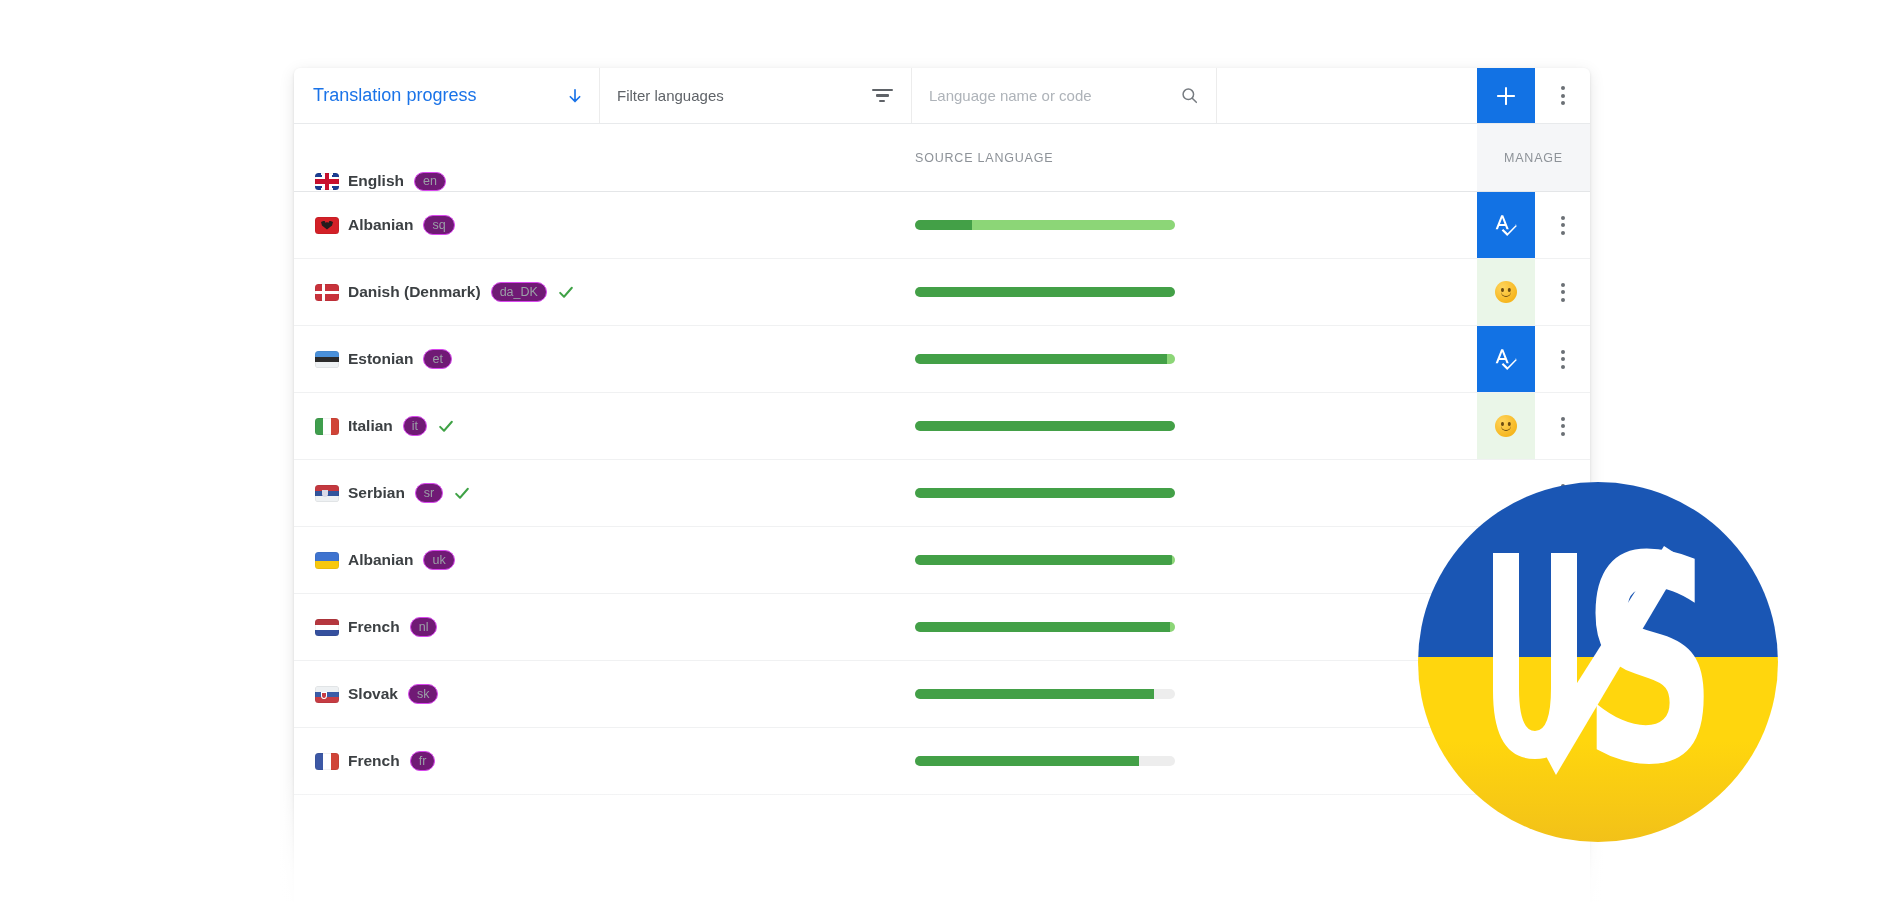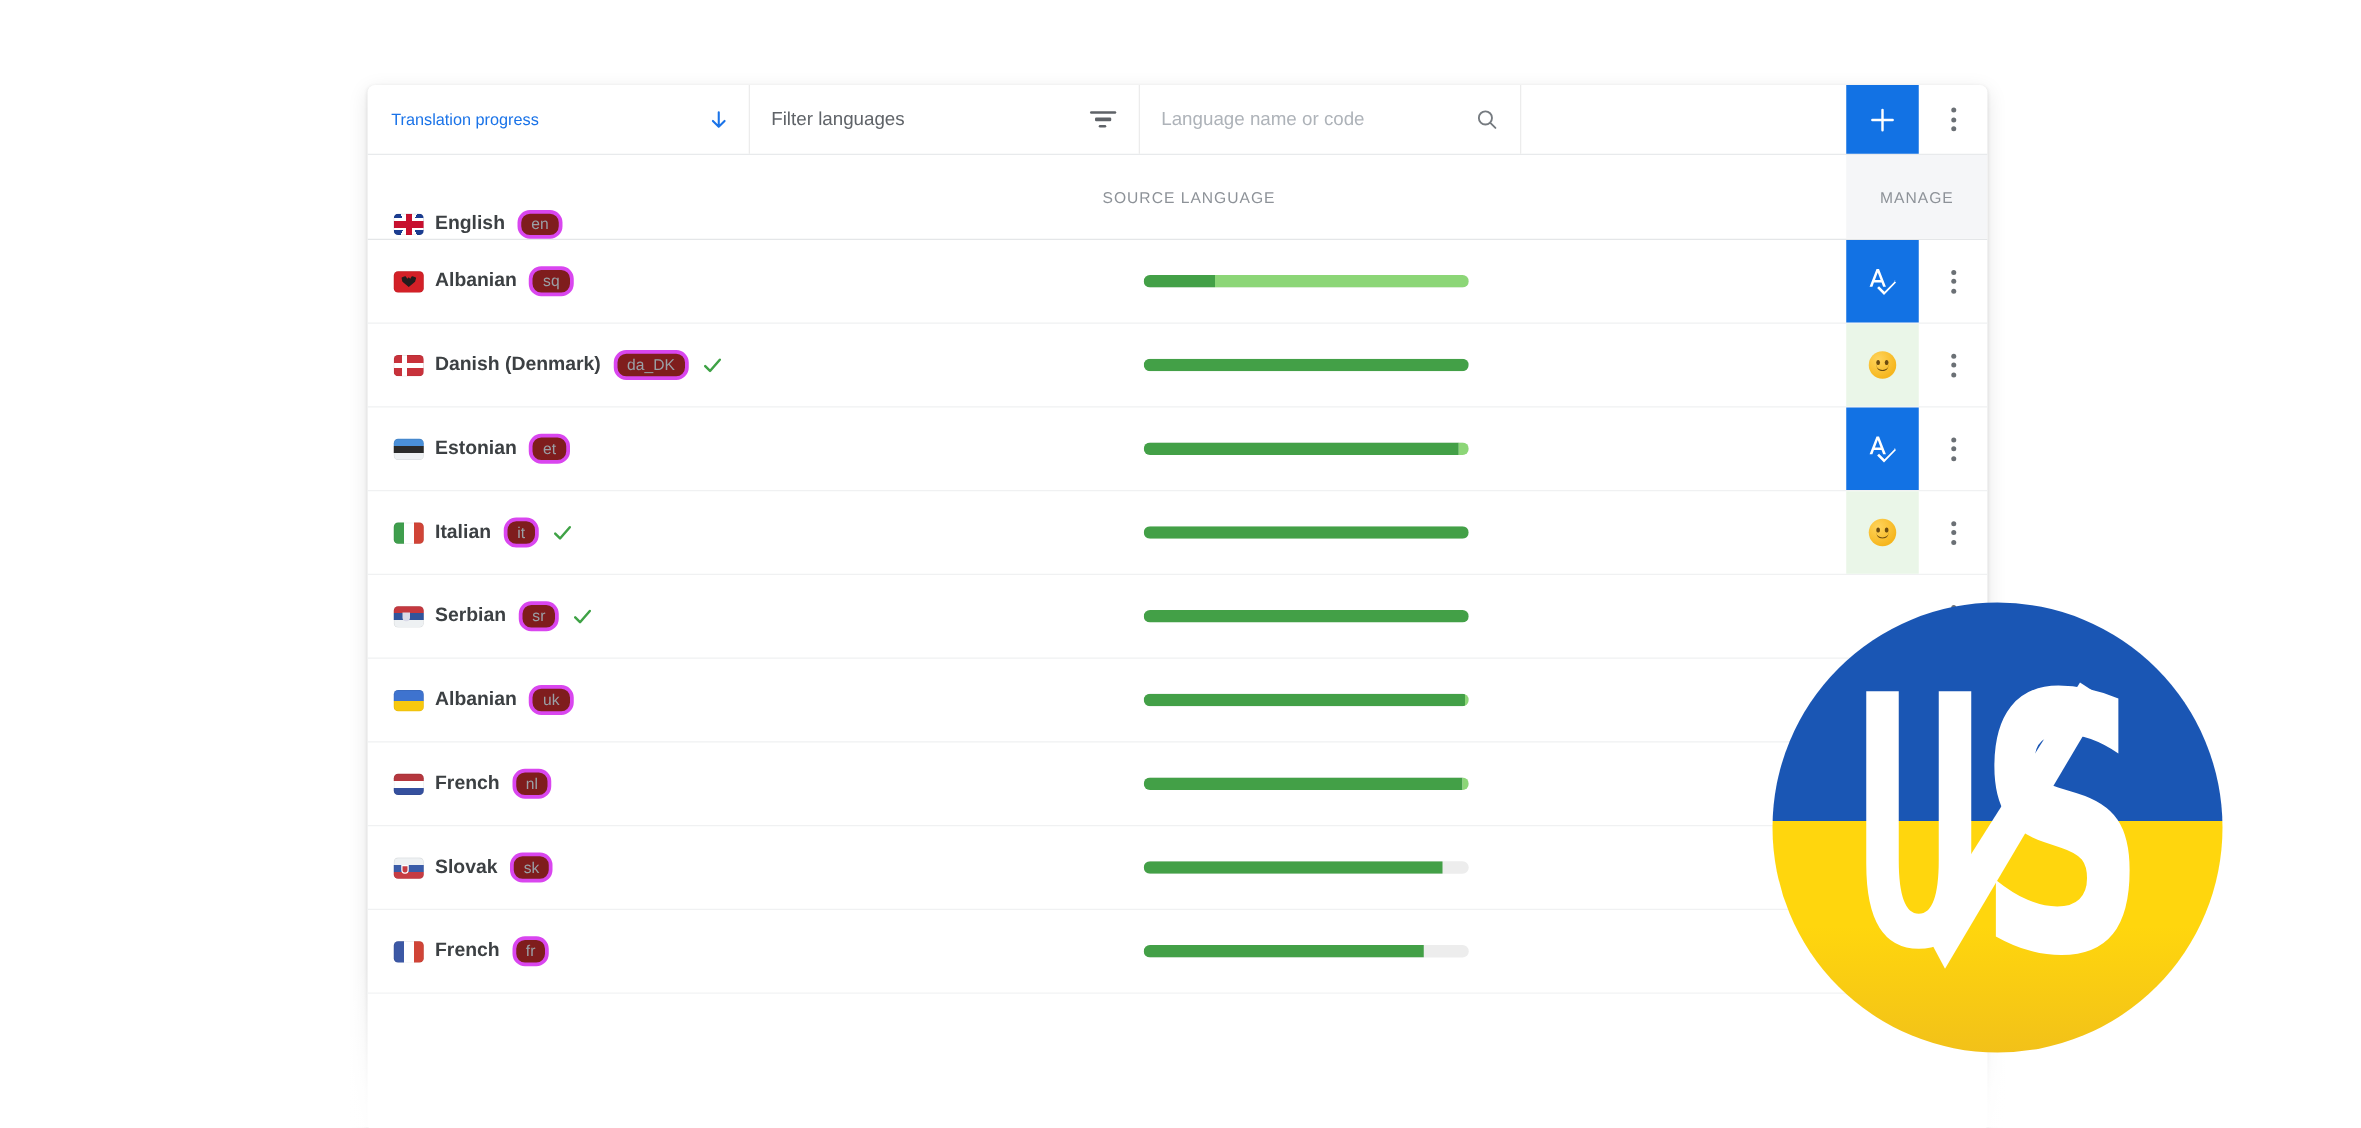--- a/index.html
+++ b/index.html
@@ -17,41 +17,41 @@
   }
   
   .toolbar{display:flex;height:55px;border-bottom:1px solid #e8eaec;}
   .tseg{display:flex;align-items:center;border-right:1px solid #ececec;box-sizing:border-box;height:100%;}
   .tseg.sort{width:306px;padding:0 14px 0 19px;}
   .tseg.filter{width:312px;padding:0 18px 0 17px;}
   .tseg.search{width:305px;padding:0 16px 0 15px;gap:32px;}
   .tseg.spacer{width:260px;border-right:none;}
   .tseg.add{width:58px;border-right:none;justify-content:center;background:#1272e4;cursor:pointer;}
   .tseg.menu{flex:1;border-right:none;justify-content:center;}
-  .sort-label{color:#1a73e8;font-size:13px;flex:1;cursor:pointer;}
+  .sort-label{color:#1a73e8;font-size:18px;flex:1;cursor:pointer;}
   .filter-label{color:#5f6368;font-size:15px;flex:1;}
   .search-input{border:none;outline:none;flex:1;font-size:15px;color:#3c4043;
     font-family:"Liberation Sans","DejaVu Sans",sans-serif;background:transparent;}
   .search-input::placeholder{color:#aeb3b9;}
   .ficon{display:flex;flex-direction:column;gap:3px;align-items:center;width:22px;}
   .ficon i{display:block;height:2.2px;background:#5f6368;border-radius:1px;}
   .ficon i:nth-child(1){width:21px;}
   .ficon i:nth-child(2){width:13px;}
   .ficon i:nth-child(3){width:6px;}
   
   .hrow{position:relative;height:67px;border-bottom:1px solid #e4e6e8;display:flex;align-items:flex-end;}
   .caps{font-size:12.5px;color:#8d9298;letter-spacing:.8px;}
-  .src-label{position:absolute;left:588px;top:50%;transform:translateY(-50%);}
+  .src-label{position:absolute;left:621px;top:50%;transform:translateY(-50%);}
   .manage-head{position:absolute;right:0;top:0;width:113px;height:100%;background:#f5f6f8;
     display:flex;align-items:center;justify-content:center;}
   
   .lrow{position:relative;height:66px;border-bottom:1px solid #f0f1f2;display:flex;align-items:center;cursor:pointer;}
   .namecell{display:flex;align-items:center;padding-left:21px;}
   .lang-name{font-size:15.5px;font-weight:700;color:#3c4043;margin-left:9px;}
-  .badge{margin-left:10px;font-size:12.5px;color:#9aa0a6;background:#7f1d1d;border:3px solid #d946ef;
+  .badge{margin-left:10px;font-size:12.5px;color:#9aa0a6;background:#701a75;border:1px solid #d946ef;
     border-radius:10px;padding:2.5px 8px;line-height:1;}
   .check{margin-left:10px;display:flex;align-items:center;}
   .barwrap{position:absolute;left:621px;top:50%;transform:translateY(-50%);width:260px;height:10px;
     border-radius:5px;overflow:hidden;background:#ededed;display:flex;}
   .seg-dark{background:#43a047;height:100%;}
   .seg-light{background:#8cd677;height:100%;}
   .managecell{position:absolute;left:1183px;top:0;width:58px;height:100%;
     display:flex;align-items:center;justify-content:center;}
   .managecell.translate{background:#1272e4;cursor:pointer;}
   .managecell.reviewed{background:#eaf6e8;}

